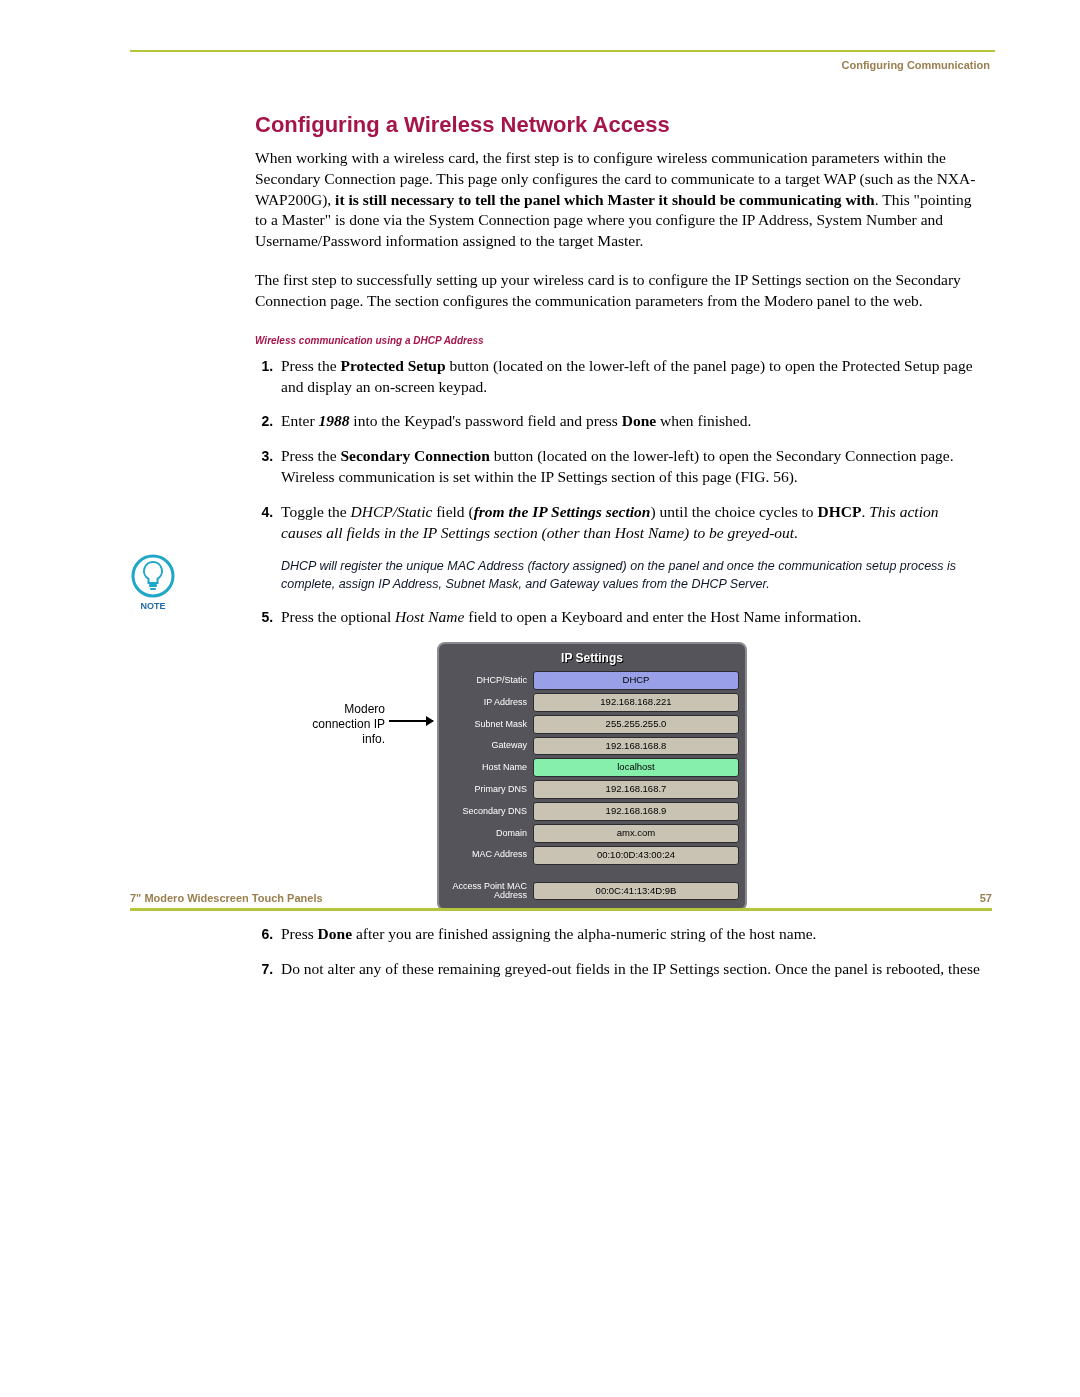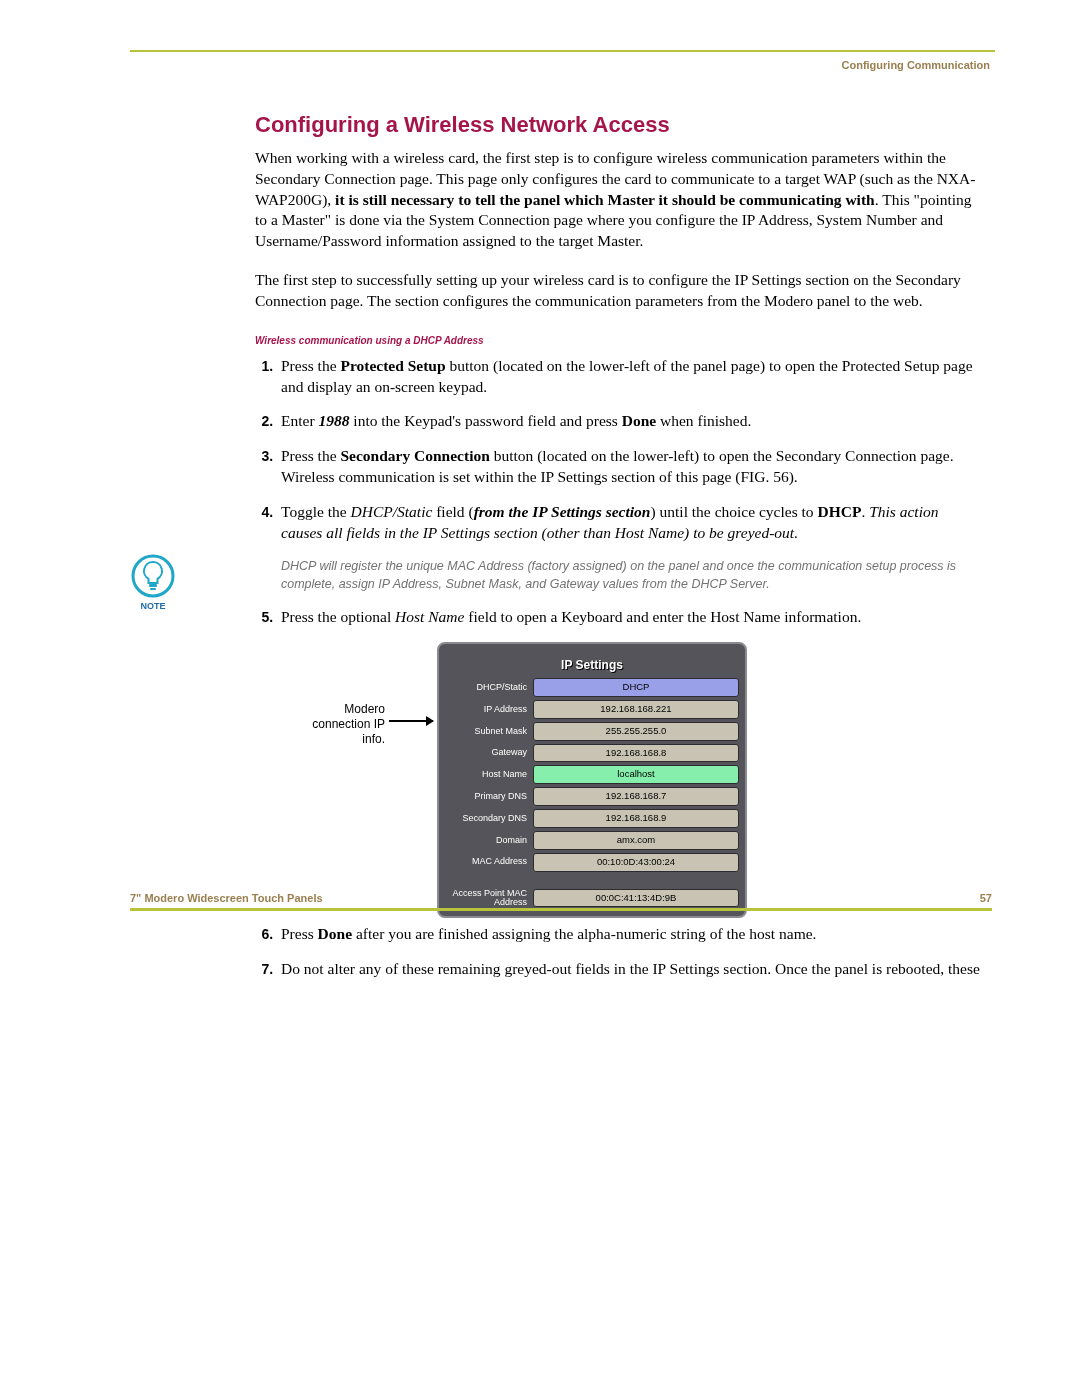--- a/index.html
+++ b/index.html
@@ -89,21 +89,21 @@
     font-family: Arial, Helvetica, sans-serif;
     font-size: 9px;
     font-weight: bold;
     color: #1e6aa8;
     margin-top: 2px;
   }
   .note-text {
     font-family: Arial, Helvetica, sans-serif;
     font-size: 12.5px;
     font-style: italic;
-    color: #737373;
+    color: #0f172a;
     line-height: 1.4;
     padding-left: 26px;
   }
 
   
   .figure-wrap {
     position: relative;
     margin: 10px 0 4px 0;
     height: 278px;
   }
@@ -135,21 +135,21 @@
     border-bottom: 5px solid transparent;
   }
   .ip-panel {
     position: absolute;
     left: 182px;
     top: 0;
     width: 310px;
     background: #54545a;
     border: 2px solid #8a8a90;
     border-radius: 8px;
-    padding: 11px 6px 6px 6px;
+    padding: 4px 6px 6px 6px;
     color: #fff;
     font-family: Arial, Helvetica, sans-serif;
   }
   .ip-title {
     text-align: center;
     font-size: 12px;
     font-weight: bold;
     padding: 2px 0 5px 0;
     text-shadow: 1px 1px 0 #000;
   }

